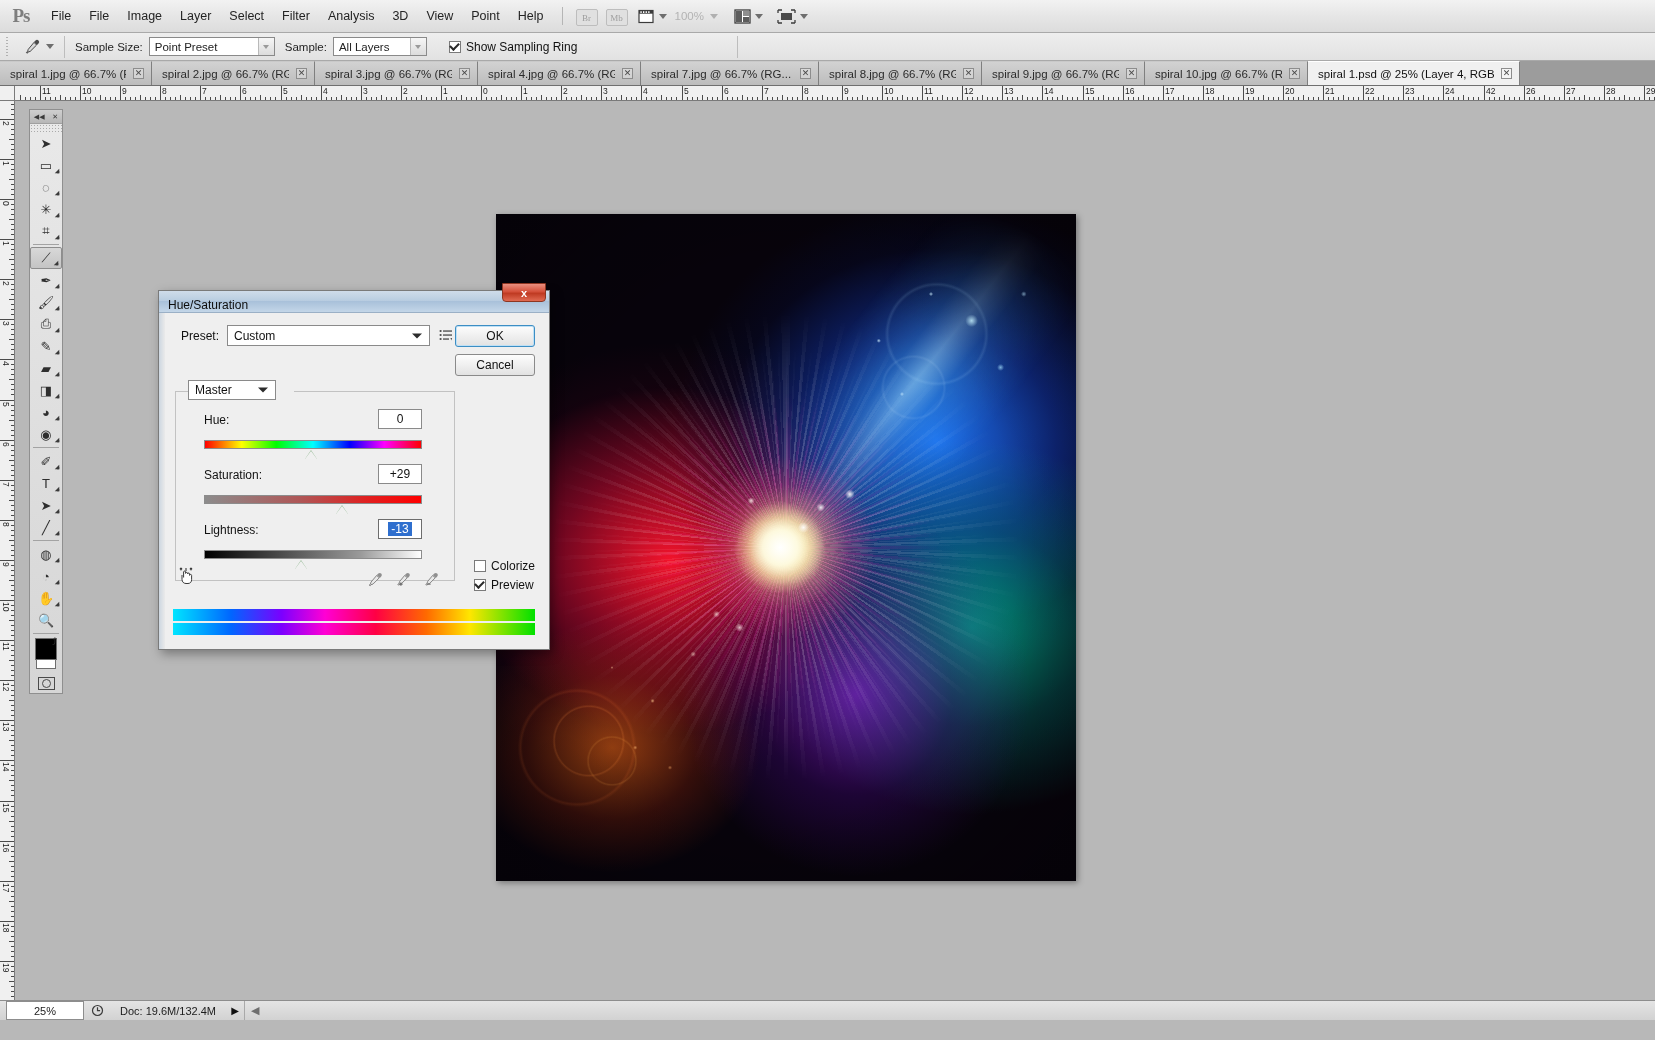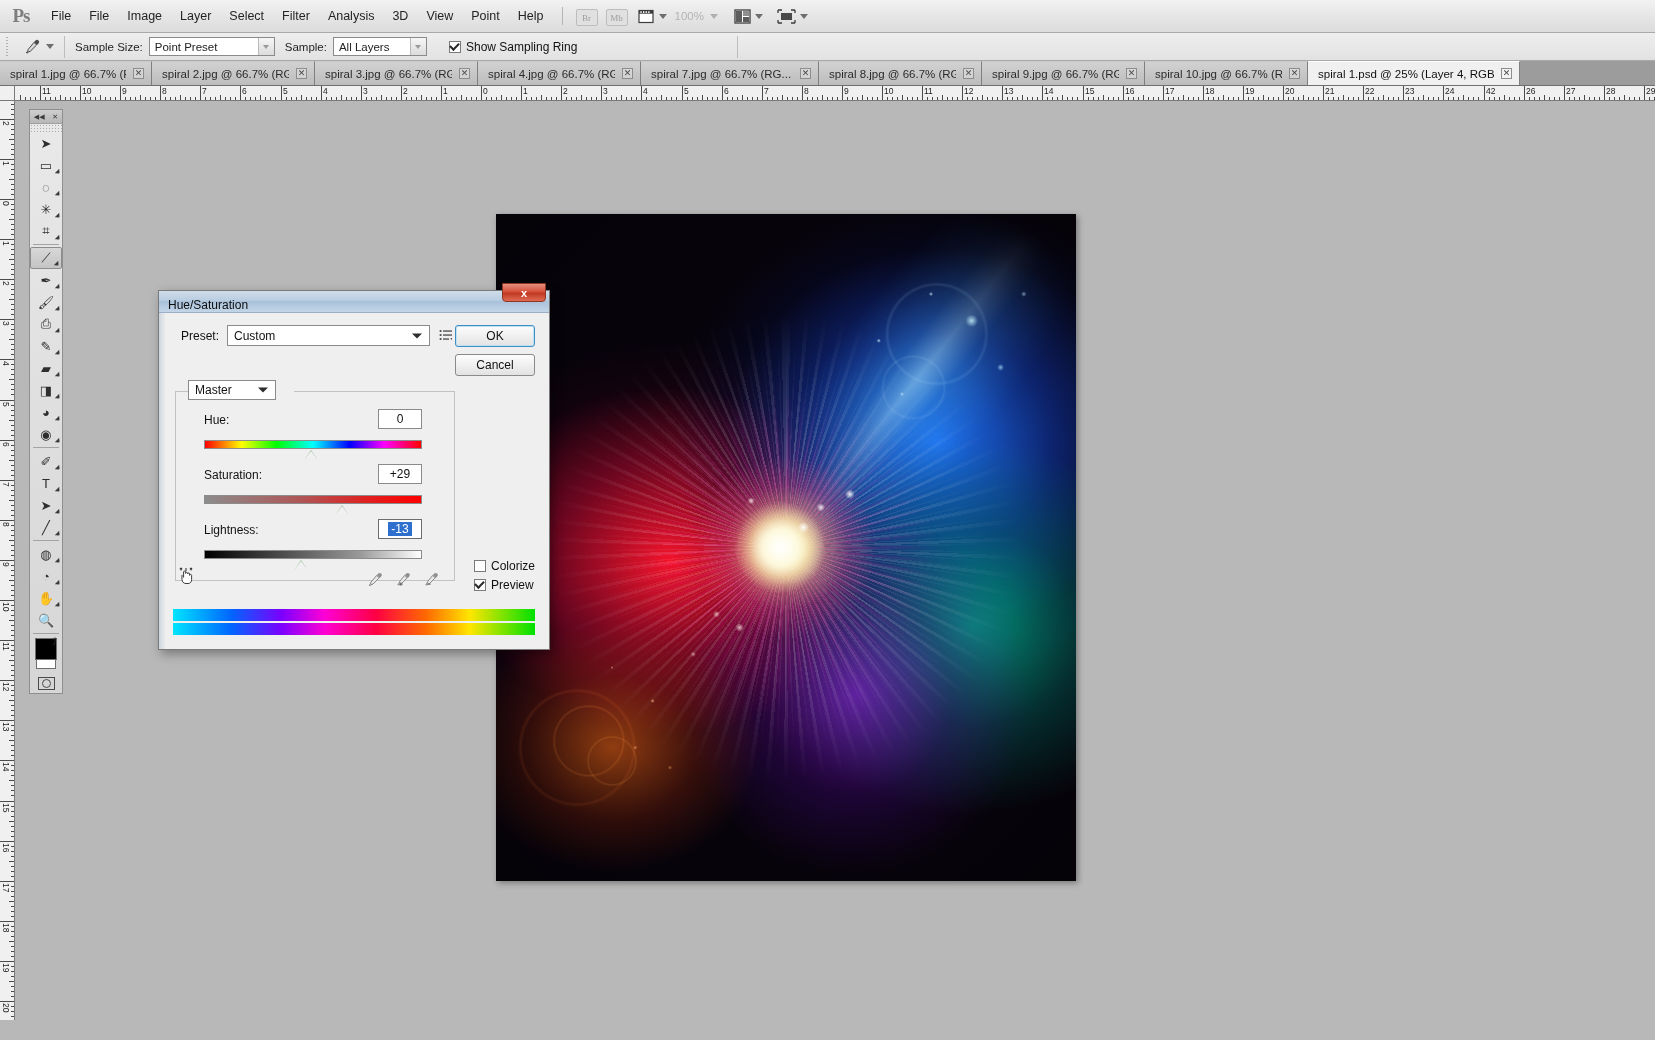--- a/index.html
+++ b/index.html
@@ -1048,20 +1048,34 @@
           <div class="sw-fore"></div>
           <span style="position:absolute;right:1px;top:-1px;font-size:10px;color:#3a3a3a;">⤴</span>
         </div>
         <div class="qmask">
           <div class="qmask-in"></div>
         </div>
       </div>
 
     </div>
 
+    <div class="statusbar">
+      <div class="sb-zoom">
+        <span>25%</span>
+      </div>
+      <div class="sb-icon">
+        <svg width="13" height="13" viewBox="0 0 13 13">
+          <circle cx="6.5" cy="6.5" r="5" fill="none" stroke="#3a3a3a" stroke-width="1.2"></circle>
+          <path d="M6.5 3.3 v3.4 h2.6" fill="none" stroke="#3a3a3a" stroke-width="1.2"></path>
+        </svg>
+      </div>
+      <div class="sb-doc">Doc: 19.6M/132.4M</div>
+      <div class="sb-arrow">▶</div>
+      <div class="sb-rest">◀</div>
+    </div>
 
   </div>
 
   <div class="dialog">
     <div class="dlg-titlebar">
       <span class="dlg-title">Hue/Saturation</span>
       <div class="dlg-close">x</div>
     </div>
     <div class="dlg-body">
       <div class="dlg-leftbar"></div>

